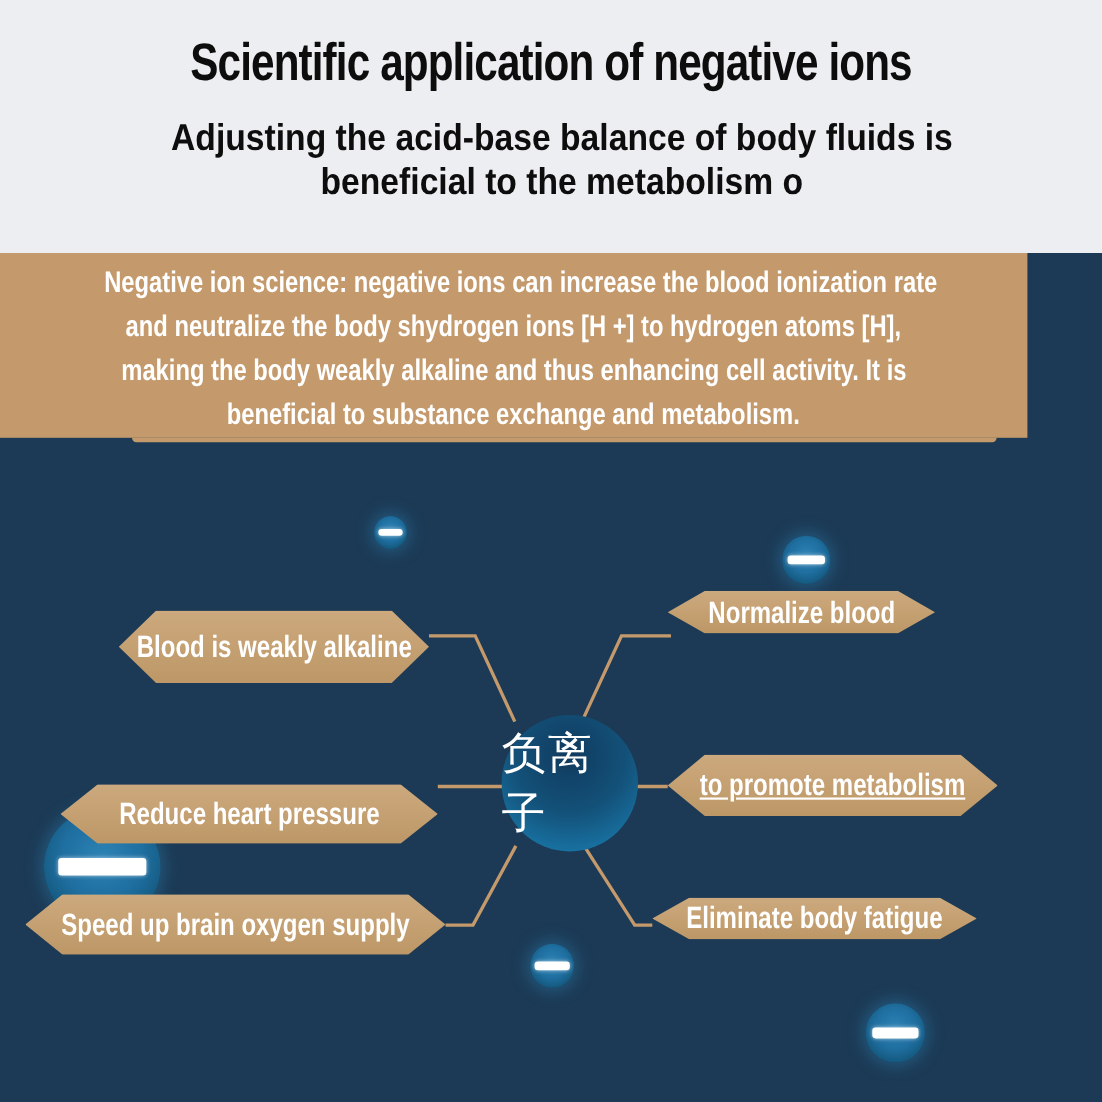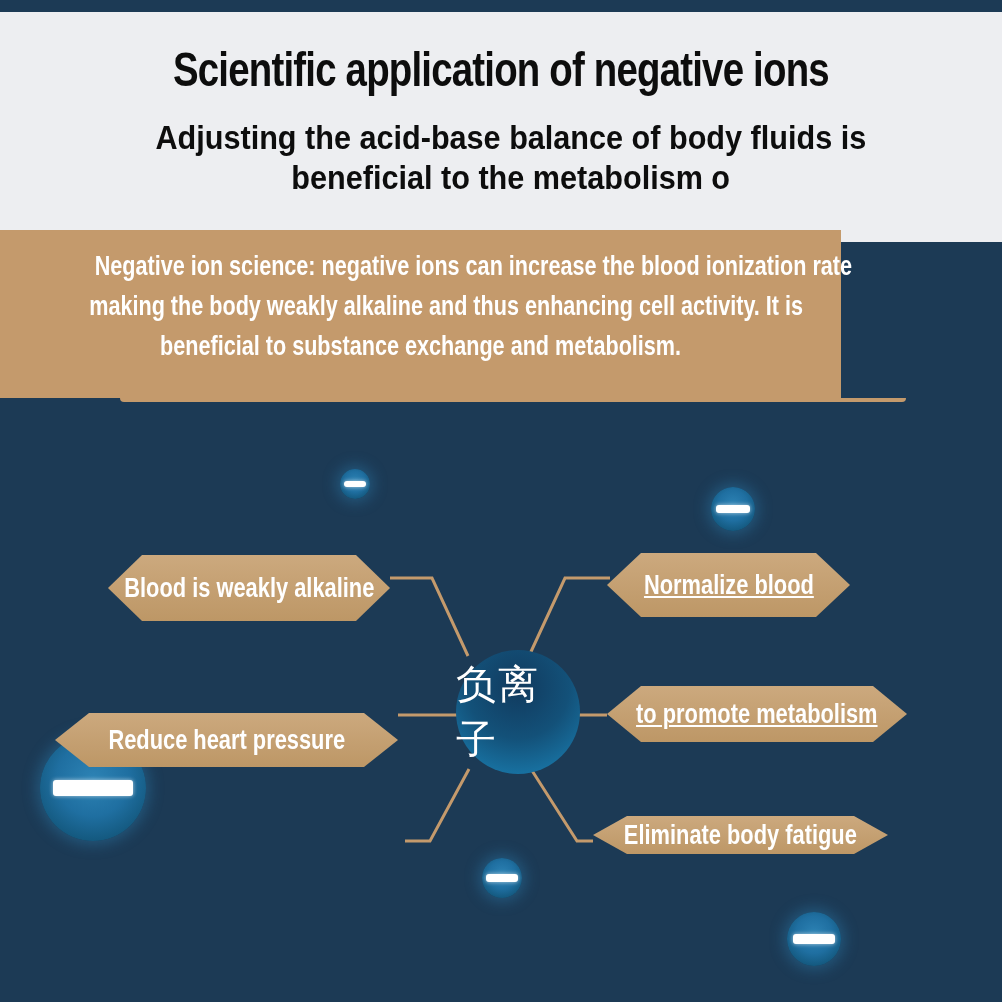--- a/index.html
+++ b/index.html
@@ -6,38 +6,38 @@
   body {
     width:1002px; height:1002px;
     font-family:"Liberation Sans", sans-serif;
     background:#1c3a55;
   }
   .page { position:relative; width:1002px; height:1002px; overflow:hidden; background:#1c3a55; }
 
   
   .header {
     position:absolute; top:0; left:0; width:1002px; height:230px;
-    background:#edeef1; text-align:center; color:#0d0d0d;margin-top:12px;
+    background:#edeef1; text-align:center; color:#0d0d0d;
   }
   .title-line {
     margin-top:30px; font-size:48px; font-weight:bold; letter-spacing:-1px;
   }
   .subtitle { margin-top:20px; font-size:34px; font-weight:bold; line-height:40px;padding-left:20px; }
   .fit { display:inline-block; white-space:nowrap; transform-origin:50% 50%; }
   .fit.t  { transform:scaleX(0.80); }
   .fit.s  { transform:scaleX(0.90); }
   .fit.b  { transform:scaleX(0.80); }
   .fit.h  { transform:scaleX(0.78); }
 
   
   .banner {
-    position:absolute; top:230px; left:0; width:841px; height:168px;
+    position:absolute; top:230px; left:0; width:934px; height:168px;
     background:#c49a6c; color:#ffffff; text-align:center;
     font-size:27px; font-weight:bold; line-height:40px;
-    padding-top:16px; box-sizing:border-box;
+    padding-top:6px; box-sizing:border-box;
   }
   .banner-tab {
     position:absolute; top:398px; left:120px; width:786px; height:4px;
     background:#c49a6c; border-radius:0 0 8px 8px;
   }
 
   
   .diagram { position:absolute; top:398px; left:0; width:1002px; height:604px; }
 
   .sphere {
@@ -78,20 +78,21 @@
       <span class="fit t">Scientific application of negative ions</span>
     </div>
     <div class="subtitle">
       <span class="fit s">Adjusting the acid-base balance of body fluids is</span><br>
       <span class="fit s">beneficial to the metabolism o</span>
     </div>
   </div>
 
   <div class="banner">
     <div><span class="fit b">Negative ion science: negative ions can increase the blood ionization rate</span></div>
+    <div><span class="fit b">and neutralize the body  shydrogen ions [H +] to hydrogen atoms [H],</span></div>
     <div><span class="fit b">making the body weakly alkaline and thus enhancing cell activity. It is</span></div>
     <div><span class="fit b">beneficial to substance exchange and metabolism.</span></div>
   </div>
   <div class="banner-tab"></div>
 
   <div class="diagram">
 
     <div class="sphere" style="left:340px; top:71px;  width:30px;  height:30px;">
       <div class="minus" style="width:22px; height:6px;"></div>
     </div>
@@ -112,28 +113,31 @@
       <polyline points="390,180 432,180 468,258" fill="none" stroke="#c49a6c" stroke-width="3"></polyline>
       <polyline points="610,180 565,180 529,258" fill="none" stroke="#c49a6c" stroke-width="3"></polyline>
       <line x1="398" y1="317" x2="607" y2="317" stroke="#c49a6c" stroke-width="3"></line>
       <polyline points="405,443 430,443 469,371" fill="none" stroke="#c49a6c" stroke-width="3"></polyline>
       <polyline points="593,443 577,443 531,371" fill="none" stroke="#c49a6c" stroke-width="3"></polyline>
     </svg>
 
     <div class="hex" style="left:108px; top:157px; width:282px; height:66px;">
       <span class="fit h">Blood is weakly alkaline</span>
     </div>
-    <div class="hex" style="left:607px; top:155px; width:243px; height:64px;text-decoration:underline;">
+    <div class="hex" style="left:607px; top:139px; width:243px; height:39px;">
       <span class="fit h">Normalize blood</span>
     </div>
     <div class="hex" style="left:55px; top:290px; width:343px; height:54px;margin-top:25px;">
       <span class="fit h">Reduce heart pressure</span>
     </div>
     <div class="hex" style="left:607px; top:288px; width:300px; height:56px;text-decoration:underline;">
       <span class="fit h">to promote metabolism</span>
+    </div>
+    <div class="hex" style="left:23px; top:415px; width:382px; height:55px;">
+      <span class="fit h">Speed up brain oxygen supply</span>
     </div>
     <div class="hex" style="left:593px; top:418px; width:295px; height:38px;">
       <span class="fit h">Eliminate body fatigue</span>
     </div>
 
     <div class="center-circle">
       <span>负离子</span>
     </div>
 
   </div>

